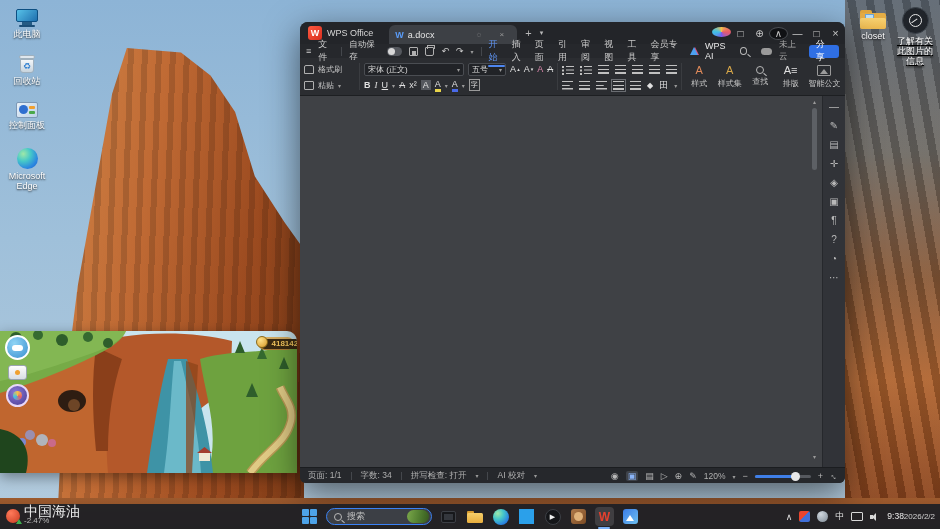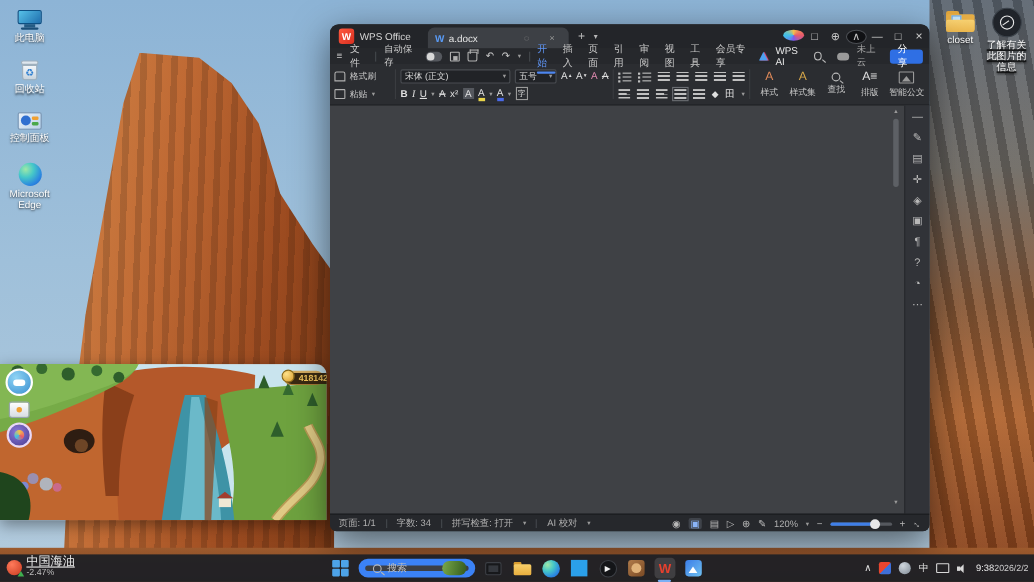--- a/index.html
+++ b/index.html
@@ -108,26 +108,26 @@
   .sicon.on{background:#3f434a;color:#8ab4f8;border-radius:2px;padding:0 2px;}
   .ztrack{width:56px;height:3px;background:#55585e;border-radius:2px;position:relative;}
   .zfill{position:absolute;left:0;top:0;height:3px;width:40px;background:#3f7fe8;border-radius:2px;}
   .zknob{position:absolute;left:36px;top:-3px;width:9px;height:9px;border-radius:50%;background:#e8e8e8;}
   
   #taskbar{left:0;top:504px;width:940px;height:25px;background:rgba(30,32,37,.94);display:flex;align-items:center;}
   .stockw{position:absolute;left:6px;top:3px;display:flex;align-items:center;gap:4px;}
   .stock-ico{width:14px;height:14px;border-radius:50%;background:radial-gradient(circle at 35% 30%,#ff7a5a,#c83a20);position:relative;}
   .stock-ico:after{content:"";position:absolute;right:-2px;bottom:-1px;width:0;height:0;border-left:3px solid transparent;border-right:3px solid transparent;border-bottom:5px solid #3fae4f;}
   .stock-txt{display:flex;flex-direction:column;line-height:9px;}
-  .stock-name{font-size:11px;color:#ececec;text-decoration:underline;}
+  .stock-name{font-size:14px;color:#ececec;}
   .stock-chg{font-size:8px;color:#bdbdbd;}
   .tcenter{position:absolute;left:50%;top:3px;transform:translateX(-50%);display:flex;align-items:center;gap:7px;height:19px;}
   .start{width:15px;height:15px;display:grid;grid-template-columns:7px 7px;grid-template-rows:7px 7px;gap:1px;}
   .start i{background:#4da3e8;border-radius:1px;}
-  .searchpill{width:106px;height:17px;border-radius:9px;background:#3c3f45;border:6px solid #3b82f6;display:flex;align-items:center;padding:0 2px 0 7px;gap:5px;}
+  .searchpill{width:106px;height:17px;border-radius:9px;background:#3c3f45;border:1px solid #3b82f6;display:flex;align-items:center;padding:0 2px 0 7px;gap:5px;}
   .searchpill .txt{font-size:9px;color:#c0c0c0;flex:1;}
   .searchpill .thumb{width:22px;height:13px;border-radius:7px;background:linear-gradient(100deg,#7aa84a 0%,#4e7a2e 60%,#36581e 100%);}
   .tico{width:19px;height:19px;display:flex;align-items:center;justify-content:center;position:relative;border-radius:4px;}
   .tico.active{background:rgba(255,255,255,.13);}
   .tico.active:after{content:"";position:absolute;left:3px;bottom:-3px;width:12px;height:2px;border-radius:1px;background:#7ab0f5;}
   .ic-dark{width:15px;height:12px;background:#17181b;border:1px solid #3c3f45;border-radius:2px;position:relative;}
   .ic-dark:after{content:"";position:absolute;left:2px;top:2px;width:9px;height:6px;background:#34373d;}
   .ic-folder{width:16px;height:12px;position:relative;}
   .ic-folder:before{content:"";position:absolute;left:0;top:0;width:7px;height:4px;background:#d89c30;border-radius:1px 1px 0 0;}
   .ic-folder:after{content:"";position:absolute;left:0;top:2px;width:16px;height:10px;background:linear-gradient(180deg,#f7cf6a,#e8ae3e);border-radius:1.5px;}

